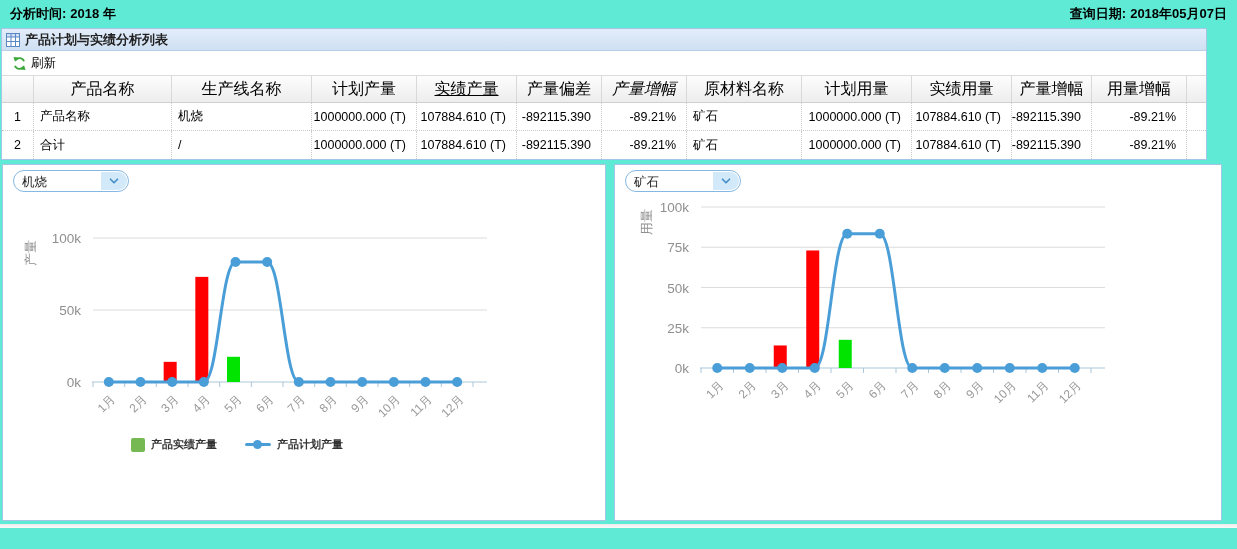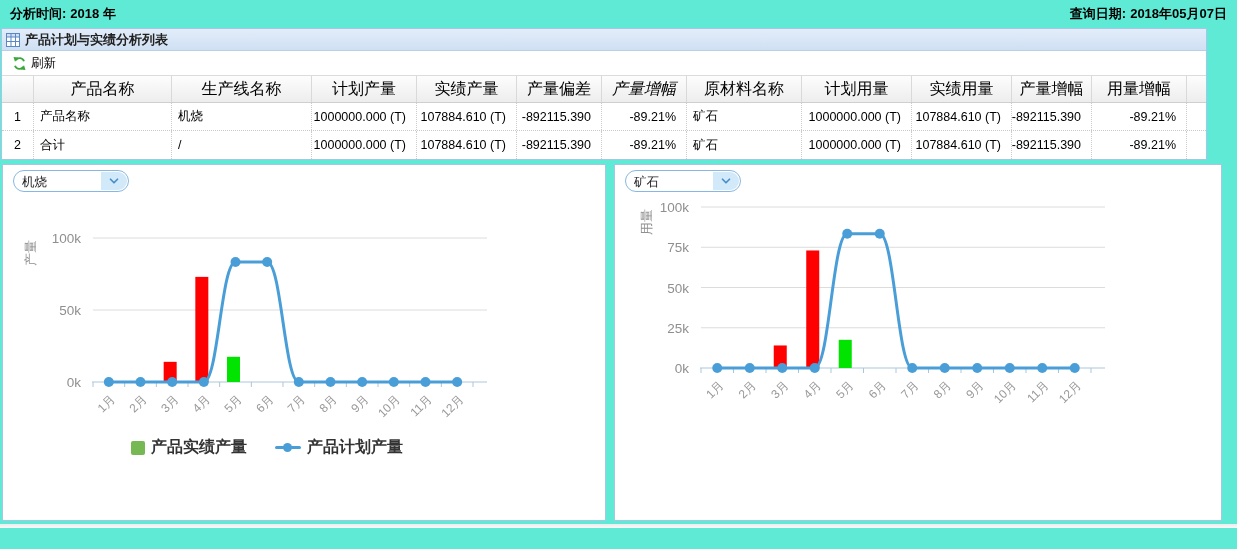--- a/index.html
+++ b/index.html
@@ -43,21 +43,21 @@
                border:1px solid #86b8e4; border-radius:11px; background:#fff; z-index:5; cursor:pointer; }
   .selectbox-text { position:absolute; left:8px; top:3px; font-size:12.5px; color:#222; }
   .selectbox-btn { position:absolute; right:1px; top:1px; width:26px; height:18px;
                    background:#d2e9f9; border-radius:0 10px 10px 0;
                    display:flex; align-items:center; justify-content:center; }
 
   .legend { position:absolute; display:flex; gap:28px; align-items:center; z-index:4; }
   #chart-left  .legend { left:128px; top:272px; }
   #chart-right .legend { left:104px; top:266px; }
   .legend-item { display:flex; align-items:center; gap:6px; cursor:pointer; }
-  .legend-text { font-size:16px; font-weight:bold; color:#333; }
+  .legend-text { font-size:11px; font-weight:bold; color:#333; }
   .sw-square { width:14px; height:14px; border-radius:2px; display:inline-block; }
   .sw-line { width:26px; height:3px; border-radius:2px; position:relative; display:inline-block; }
   .sw-line .dot { position:absolute; left:8px; top:-3px; width:9px; height:9px; border-radius:50%; }
 
   .bottom-strip { position:absolute; left:0; top:524px; width:1237px; height:4px;
                   background:linear-gradient(#ececec,#fafafa); }
 </style>
 </head>
 <body>
 
@@ -92,21 +92,21 @@
           <polygon points="14.4,15.0 9.2,14.4 12.8,9.8" fill="#3aa73a"></polygon>
         </svg>
         <span>刷新</span>
       </span>
     </div>
     <div class="thead" id="thead">
         <div class="hcell" style="width: 32px;"></div>
         <div class="hcell" style="width: 138px;">产品名称</div>
         <div class="hcell" style="width: 140px;">生产线名称</div>
         <div class="hcell" style="width: 105px;">计划产量</div>
-        <div class="hcell" style="width: 100px;">实绩产量</div>
+        <div class="hcell" style="width: 100px; text-decoration: underline;">实绩产量</div>
         <div class="hcell" style="width: 85px;">产量偏差</div>
         <div class="hcell" style="width: 85px; font-style: italic;">产量增幅</div>
         <div class="hcell" style="width: 115px;">原材料名称</div>
         <div class="hcell" style="width: 110px;">计划用量</div>
         <div class="hcell" style="width: 100px;">实绩用量</div>
         <div class="hcell" style="width: 80px;">产量增幅</div>
         <div class="hcell" style="width: 95px;">用量增幅</div>
         <div class="hcell hfill"></div>
       </div>
     <div id="tbody">

